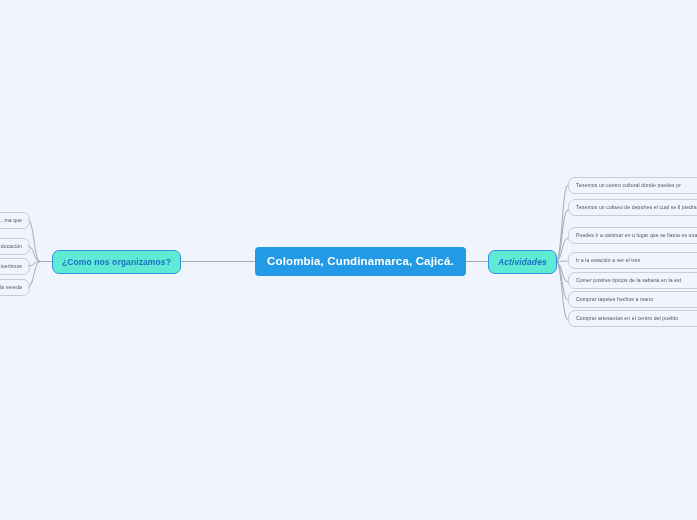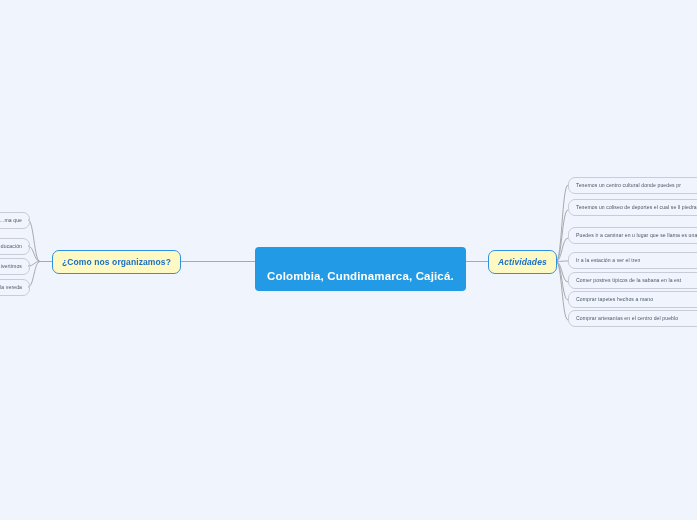--- a/index.html
+++ b/index.html
@@ -41,30 +41,30 @@
     position: absolute;
     left: 255px;
     top: 247px;
     box-sizing: border-box;
     background: #229ae5;
     color: #ffffff;
     border-radius: 4px;
     font-size: 11.5px;
     font-weight: bold;
     letter-spacing: 0.15px;
-    padding: 23px 12px 8px 12px;
+    padding: 8px 12px 8px 12px;
     white-space: nowrap;
     line-height: 13px;
   }
 
   
   .node-main {
     position: absolute;
     box-sizing: border-box;
-    background: #fef9c3;
+    background: #5eead4;
     color: #1b6fc4;
     border: 1.4px solid #2f92e0;
     border-radius: 7px;
     font-size: 8.5px;
     font-weight: bold;
     letter-spacing: 0.1px;
     padding: 6px 9px 6px 9px;
     white-space: nowrap;
     line-height: 10px;
   }

